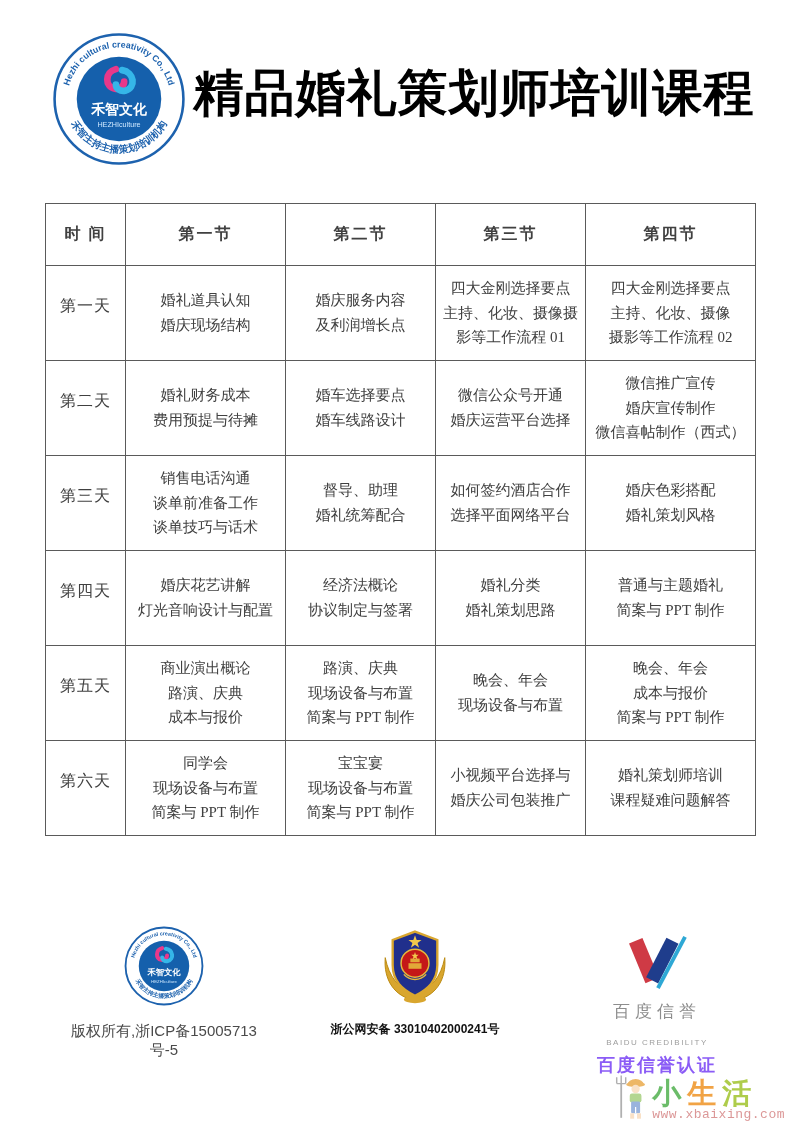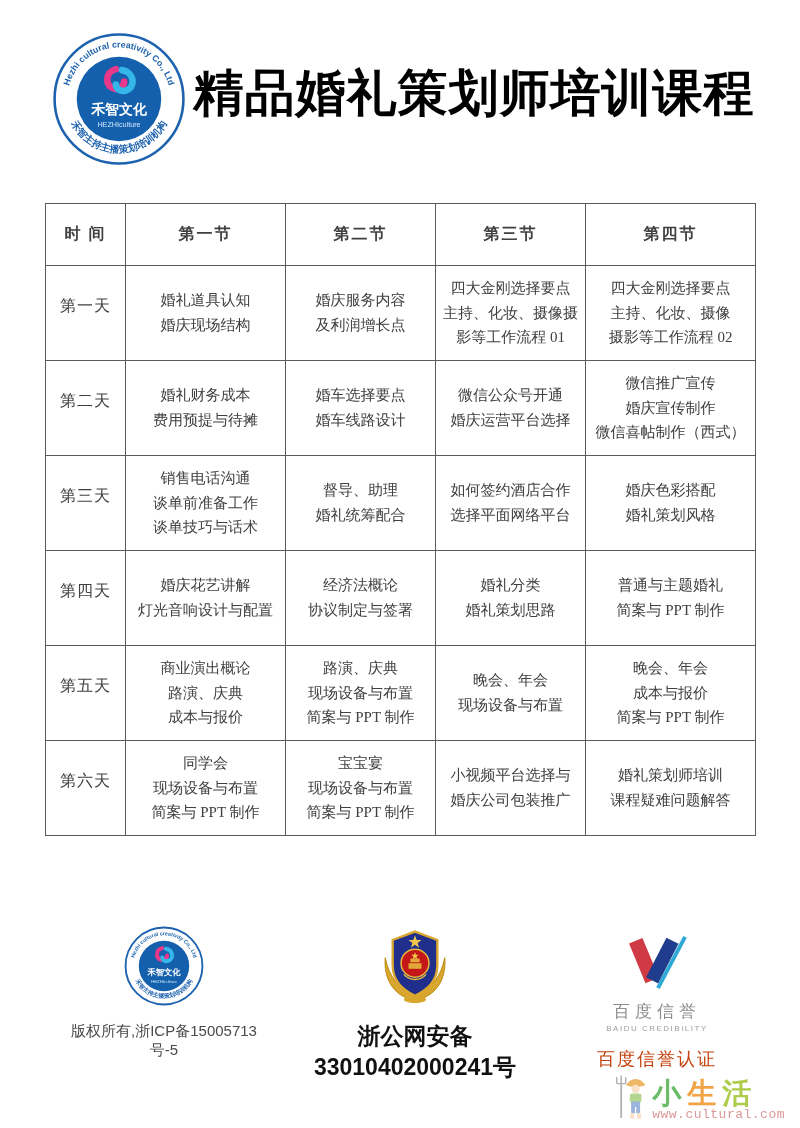--- a/index.html
+++ b/index.html
@@ -30,24 +30,24 @@
   }
   .course-table thead th { height:62px; font-size:16px; font-weight:600; letter-spacing:2px; }
   .course-table tbody td { height:95px; }
   .course-table td.time-cell { vertical-align:top; padding-top:27px; font-size:16px; letter-spacing:1px; }
 
   
   .footer-left  { position:absolute; left:58px;  top:926px; width:212px; text-align:center; font-family:"Liberation Sans","DejaVu Sans",sans-serif; }
   .footer-mid   { position:absolute; left:308px; top:926px; width:214px; text-align:center; font-family:"Liberation Sans","DejaVu Sans",sans-serif; }
   .footer-right { position:absolute; left:572px; top:934px; width:170px; text-align:center; font-family:"Liberation Sans","DejaVu Sans",sans-serif; }
   .icp-text    { margin-top:12px; font-size:15px; color:#4a4a4a; }
-  .police-text { margin-top:11px; font-size:23px; font-weight:bold; color:#111; }
+  .police-text { margin-top:11px; font-size:12px; font-weight:bold; color:#111; }
   .baidu-cn    { margin-top:4px; font-size:17px; color:#8d8d8d; letter-spacing:5px; }
-  .baidu-en    { margin-top:1px; font-size:8px; color:#9d9d9d; letter-spacing:1.5px; }
-  .baidu-cert  { margin-top:14px; font-size:18px; font-weight:normal; color:#c2410c; letter-spacing:2px; }
+  .baidu-en    { margin-top:15px; font-size:8px; color:#9d9d9d; letter-spacing:1.5px; }
+  .baidu-cert  { margin-top:6px; font-size:18px; font-weight:bold; color:#8b5cf6; letter-spacing:2px; }
 
   
   .watermark { position:absolute; right:15px; bottom:6px; display:flex; align-items:flex-start; opacity:.92; }
   .wm-text { margin-left:2px; text-align:left; }
   .wm-chars span { font-size:29px; font-weight:bold; font-family:"DejaVu Serif",serif; letter-spacing:6px; }
   .wm-url { margin-top:-7px; font-size:13px; color:#d98f8f; letter-spacing:.5px; font-family:"Liberation Mono","DejaVu Sans Mono",monospace; }
 </style>
 </head>
 <body>
 
@@ -237,17 +237,17 @@
       <rect x="17.5" y="21" width="13" height="10" rx="2.5" fill="#9ecb72"></rect>
       <rect x="19" y="30" width="10" height="13" rx="1.5" fill="#7e9fd4"></rect>
       <line x1="24" y1="36" x2="24" y2="43" stroke="#ffffff" stroke-width="1.4"></line>
       <rect x="18" y="43" width="4.4" height="6" fill="#f7d9b8"></rect>
       <rect x="25.6" y="43" width="4.4" height="6" fill="#f7d9b8"></rect>
     </svg>
     <div class="wm-text">
       <div class="wm-chars">
         <span style="color: rgb(95, 183, 93);">小</span><span style="color: rgb(240, 156, 54);">生</span><span style="color: rgb(168, 200, 60);">活</span>
       </div>
-      <div class="wm-url">www.cultural.com</div>
+      <div class="wm-url">www.xbaixing.com</div>
     </div>
   </div>
 
 </div>
 
 </body></html>

